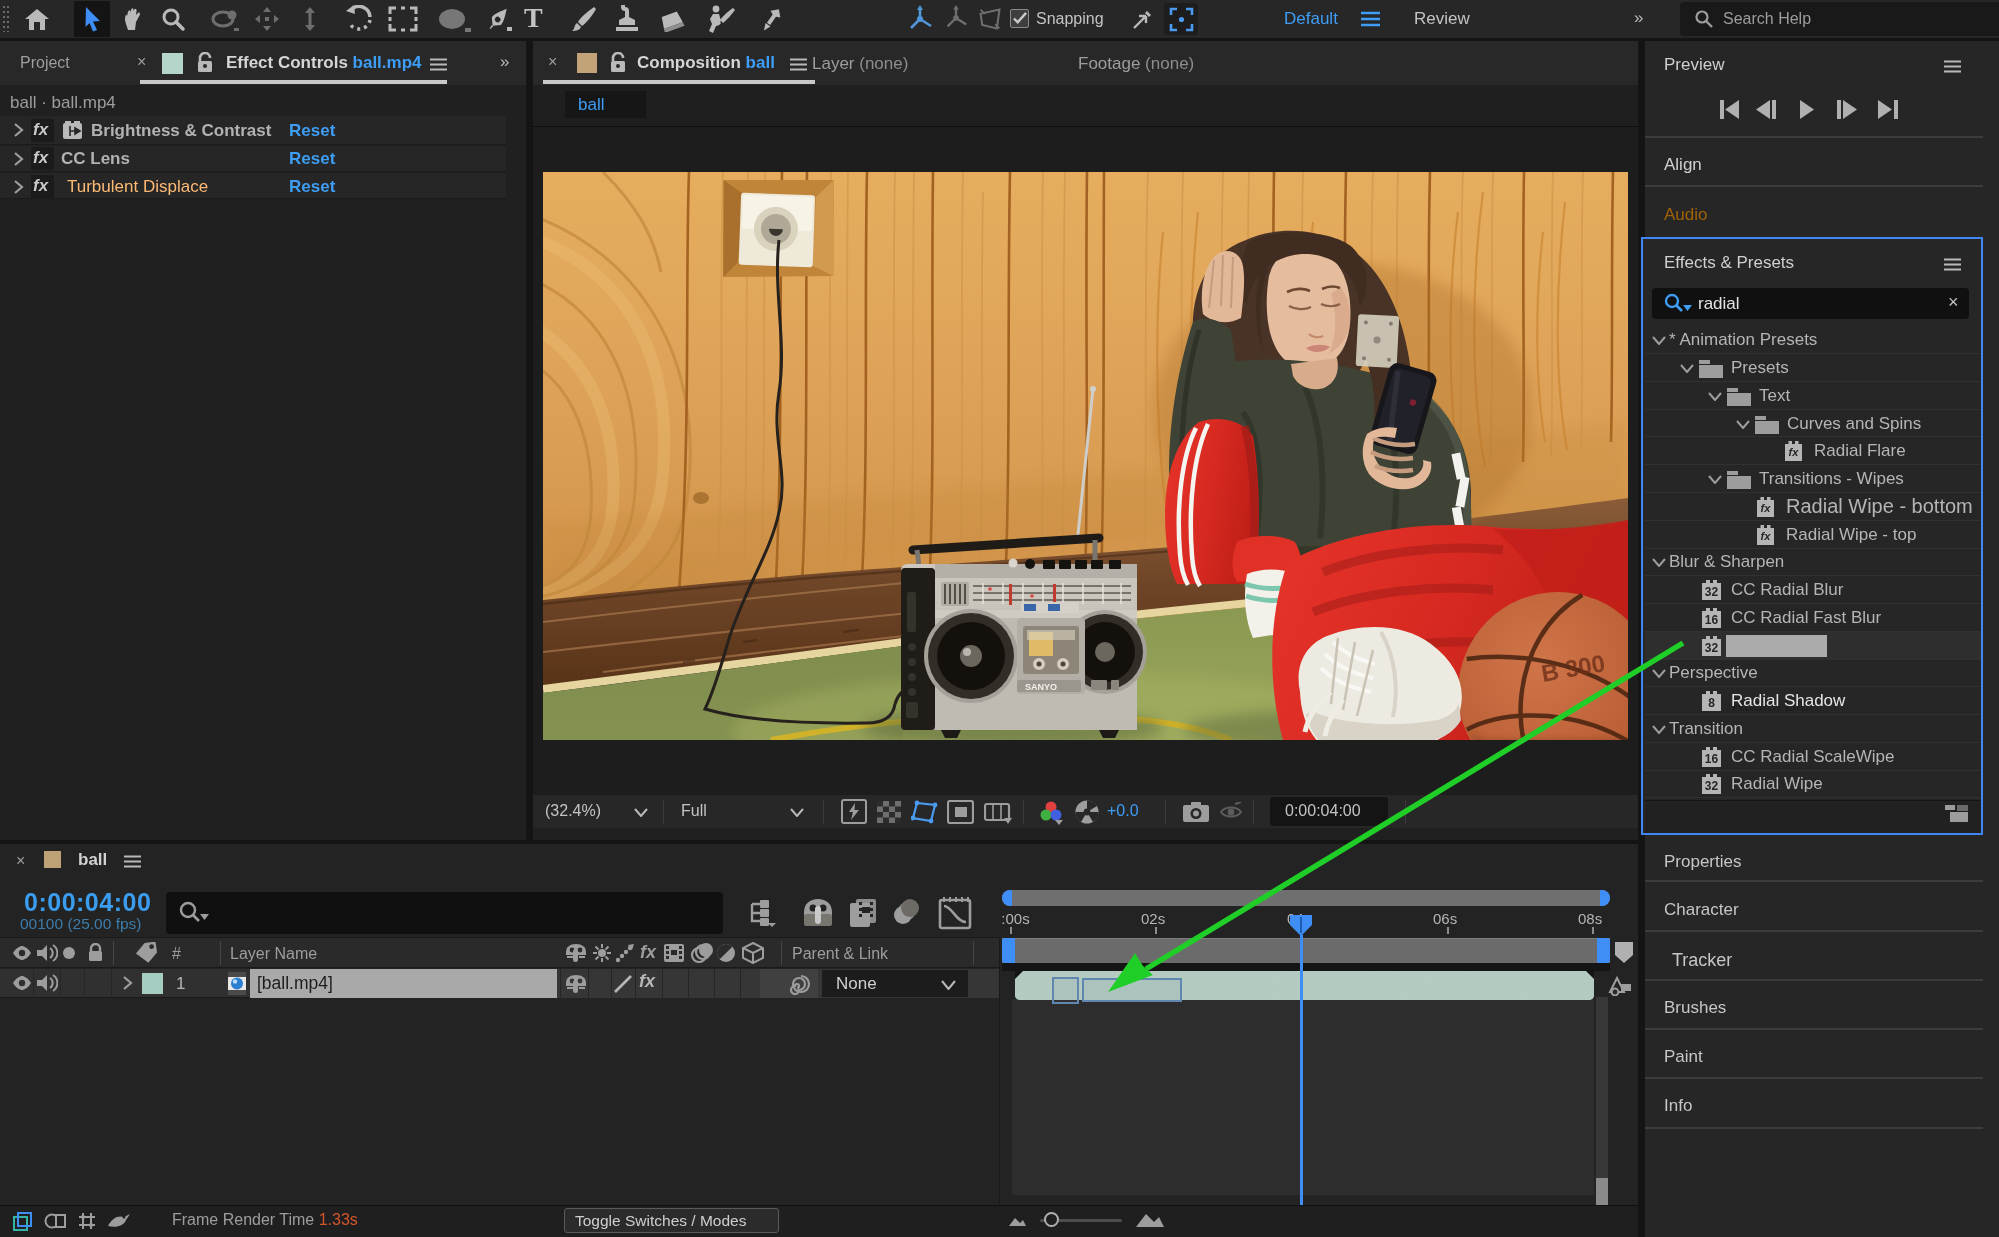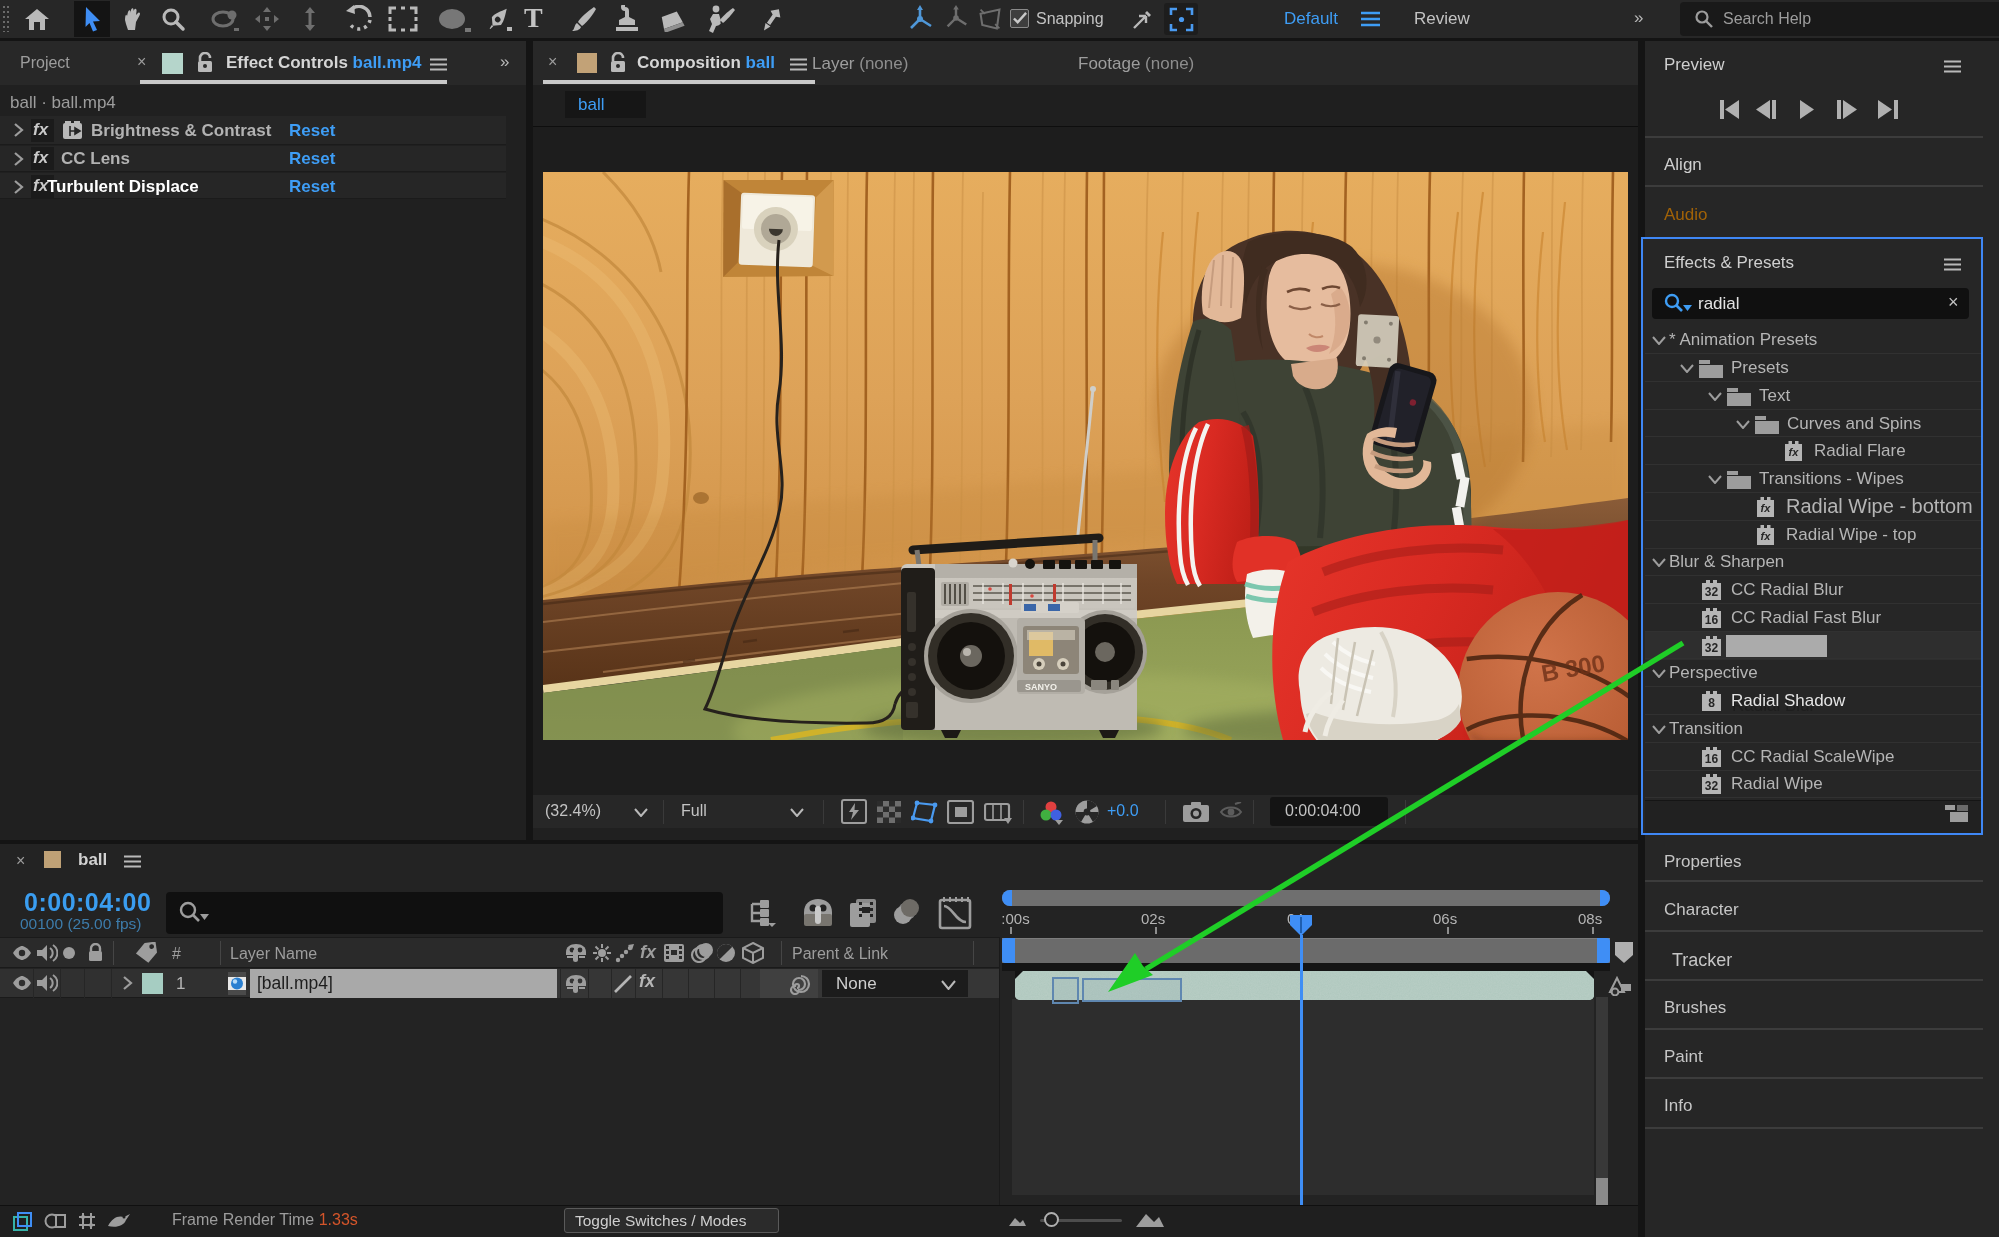--- a/index.html
+++ b/index.html
@@ -182,21 +182,21 @@
 <div class="abs" style="left:31px;top:175px;width:23px;height:23px;background:#1b1b1b;"></div>
 <div class="txt" style="left:33px;top:176px;font-size:17px;color:#c9c9c9;font-style:italic;font-weight:bold;">fx</div>
 <svg class="abs" style="left:62px;top:120px;" width="21" height="21" viewBox="0 0 21 21">
       <rect x="1" y="3" width="19" height="16" rx="2" fill="#b9b9b9"></rect>
       <rect x="3" y="1" width="6" height="4" fill="#b9b9b9"></rect>
       <rect x="12" y="1" width="6" height="4" fill="#b9b9b9"></rect>
       <path d="M8 6 V16 M8 11 H13 M13 8 L18 11 L13 14 Z" stroke="#262626" stroke-width="1.6" fill="#262626"></path>
     </svg>
 <div class="txt" style="left:91px;top:121px;font-size:17px;color:#b2b2b2;font-weight:bold;">Brightness &amp; Contrast</div>
 <div class="txt" style="left:61px;top:149px;font-size:17px;color:#b2b2b2;font-weight:bold;">CC Lens</div>
-<div class="txt" style="left:47px;top:177px;font-size:17px;color:#ffffff;font-weight:bold;">Turbulent Displace</div>
+<div class="txt" style="left:67px;top:177px;font-size:17px;color:#fdba74;font-weight:normal;">Turbulent Displace</div>
 <div class="txt" style="left:289px;top:121px;font-size:17px;color:#3e9df5;font-weight:bold;">Reset</div>
 <div class="txt" style="left:289px;top:149px;font-size:17px;color:#3e9df5;font-weight:bold;">Reset</div>
 <div class="txt" style="left:289px;top:177px;font-size:17px;color:#3e9df5;font-weight:bold;">Reset</div>
 
 <div class="abs" style="left:533px;top:41px;width:1105px;height:799px;background:#1d1d1d;"></div>
 <div class="abs" style="left:533px;top:41px;width:1105px;height:44px;background:#282828;"></div>
 <div class="txt" style="left:548px;top:53px;font-size:16px;color:#9d9d9d;">×</div>
 <div class="abs" style="left:577px;top:53px;width:20px;height:20px;background:#c2a277;"></div>
 <svg class="abs" style="left:609px;top:52px;" width="18" height="21" viewBox="0 0 18 21">
       <path d="M4 9 V6 a5 5 0 0 1 10 0" fill="none" stroke="#b9b9b9" stroke-width="2.6"></path>

